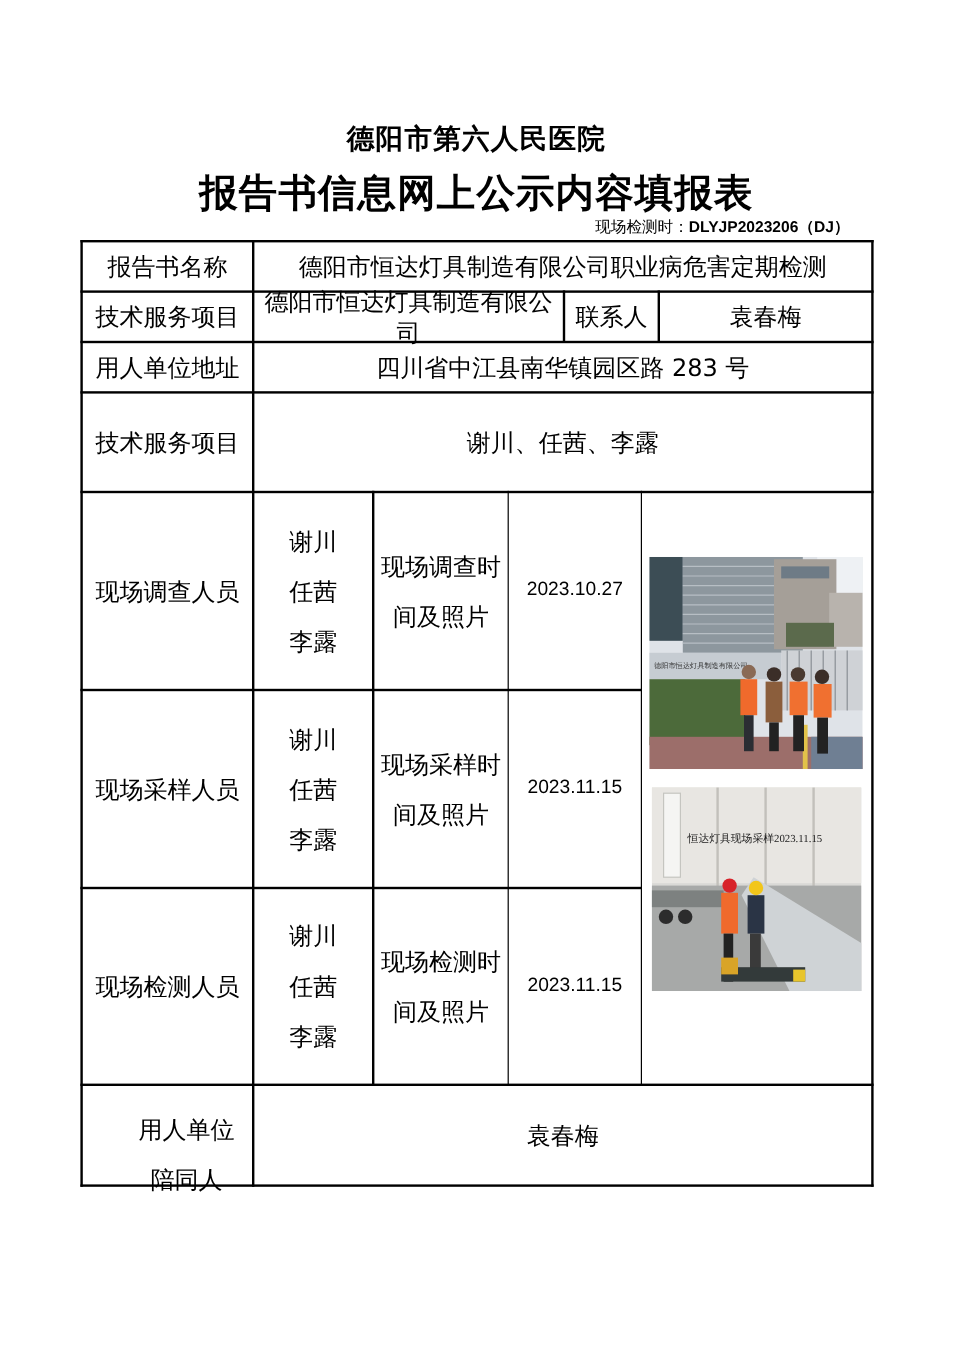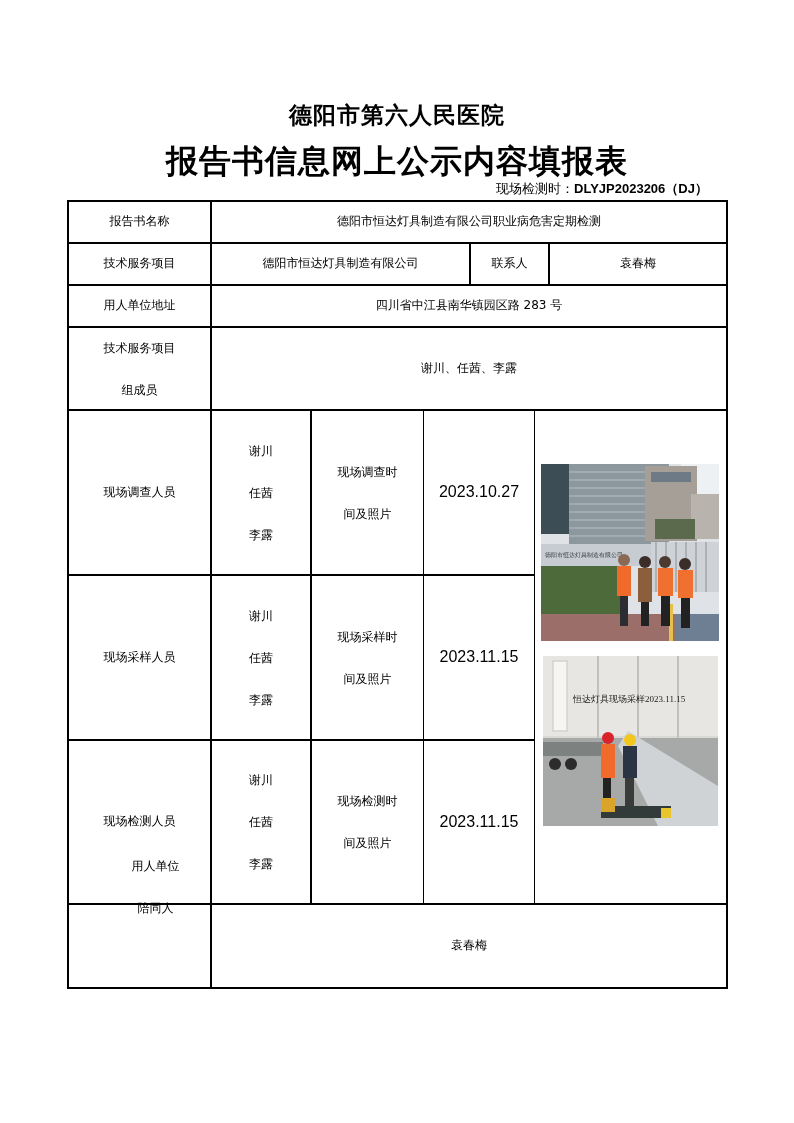--- a/index.html
+++ b/index.html
@@ -1,21 +1,21 @@
 <!DOCTYPE html>
 <html><head>
 <meta charset="utf-8">
 <style>
   html, body { margin:0; padding:0; background:#fff; }
   body { width:794px; height:1123px; position:relative; font-family:"DejaVu Sans","Liberation Sans",sans-serif; color:#000; overflow:hidden; }
   .title1 { position:absolute; top:100px; left:0; width:794px; text-align:center; font-size:23px; font-weight:bold; letter-spacing:1px; }
   .title2 { position:absolute; top:140px; left:0; width:794px; text-align:center; font-size:32px; font-weight:bold; letter-spacing:1px; padding-left:0; }
   .reportno { position:absolute; top:180px; left:496px; font-size:13px; }
   .reportno b { font-weight:bold; font-family:"Liberation Sans",sans-serif; }
-  .cell { position:absolute; box-sizing:border-box; display:flex; align-items:center; justify-content:center; text-align:center; font-size:12px; line-height:1.3; }
+  .cell { position:absolute; box-sizing:border-box; display:flex; align-items:center; justify-content:center; text-align:center; font-size:20px; line-height:1.3; }
   .hl { position:absolute; height:2px; background:#000; }
   .vl { position:absolute; width:2px; background:#000; }
   .vt { position:absolute; width:1px; background:#000; }
   .stack { display:flex; flex-direction:column; align-items:center; }
   .stack span { display:block; line-height:42px; }
   .stack2 span { display:block; line-height:42px; }
   .date { font-family:"Liberation Sans",sans-serif; font-size:16px; }
   .photo { position:absolute; overflow:hidden; }
 </style>
 </head>
@@ -53,21 +53,20 @@
   <div class="cell" style="left:212px;top:244px;width:257px;height:40px;">德阳市恒达灯具制造有限公司</div>
   <div class="cell" style="left:471px;top:244px;width:77px;height:40px;">联系人</div>
   <div class="cell" style="left:550px;top:244px;width:176px;height:40px;">袁春梅</div>
 
   <div class="cell" style="left:69px;top:286px;width:141px;height:40px;">用人单位地址</div>
   <div class="cell" style="left:212px;top:286px;width:514px;height:40px;">四川省中江县南华镇园区路 283 号</div>
 
   <div class="cell" style="left:69px;top:328px;width:141px;height:81px;">
     <div class="stack2">
         <span>技术服务项目</span>
-        <span>组成员</span>
       </div>
   </div>
   <div class="cell" style="left:212px;top:328px;width:514px;height:81px;">谢川、任茜、李露</div>
 
   <div class="cell" style="left:69px;top:411px;width:141px;height:163px;">现场调查人员</div>
   <div class="cell" style="left:212px;top:411px;width:98px;height:163px;">
     <div class="stack">
         <span>谢川</span>
         <span>任茜</span>
         <span>李露</span>
@@ -187,20 +186,20 @@
       <circle cx="65" cy="82" r="6" fill="#d8232a"></circle>
       <rect x="80" y="90" width="14" height="32" fill="#2a3445"></rect>
         <rect x="82" y="122" width="9" height="30" fill="#3a3a3a"></rect>
       <circle cx="87" cy="84" r="6" fill="#f2c61a"></circle>
       <rect x="58" y="150" width="70" height="12" fill="#333a3a"></rect>
       <rect x="58" y="142" width="14" height="14" fill="#d9a428"></rect>
       <rect x="118" y="152" width="10" height="10" fill="#e8c52c"></rect>
     </svg>
   </div>
 
-  <div class="cell" style="left:69px;top:851px;width:141px;height:72px;padding-left:32px;">
+  <div class="cell" style="left:69px;top:926px;width:141px;height:72px;padding-left:32px;">
     <div class="stack2">
         <span>用人单位</span>
         <span>陪同人</span>
       </div>
   </div>
   <div class="cell" style="left:212px;top:905px;width:514px;height:82px;">袁春梅</div>
 </div>
 
 </body></html>

